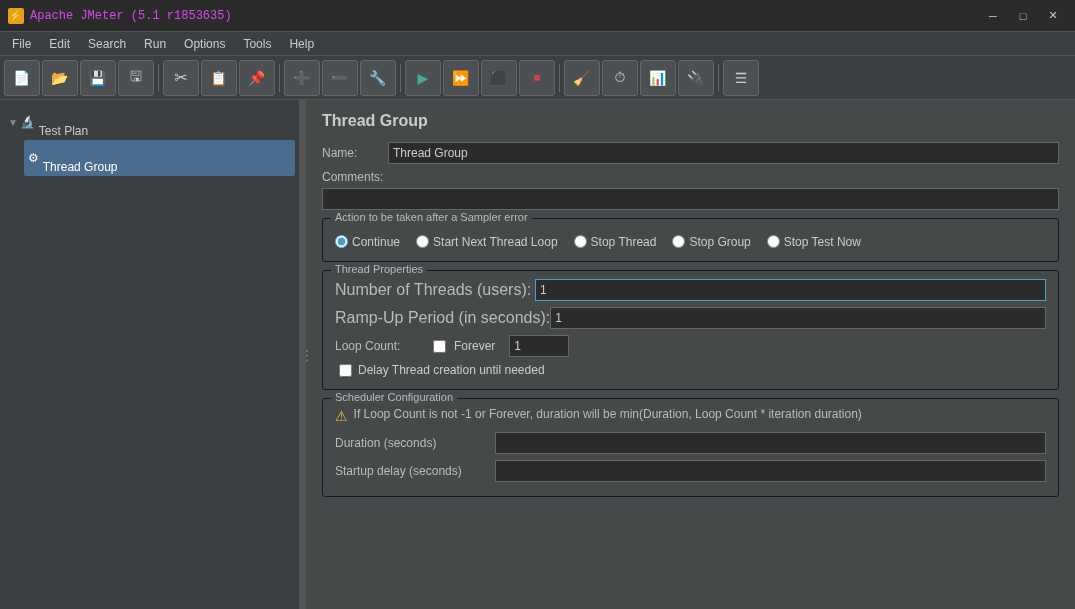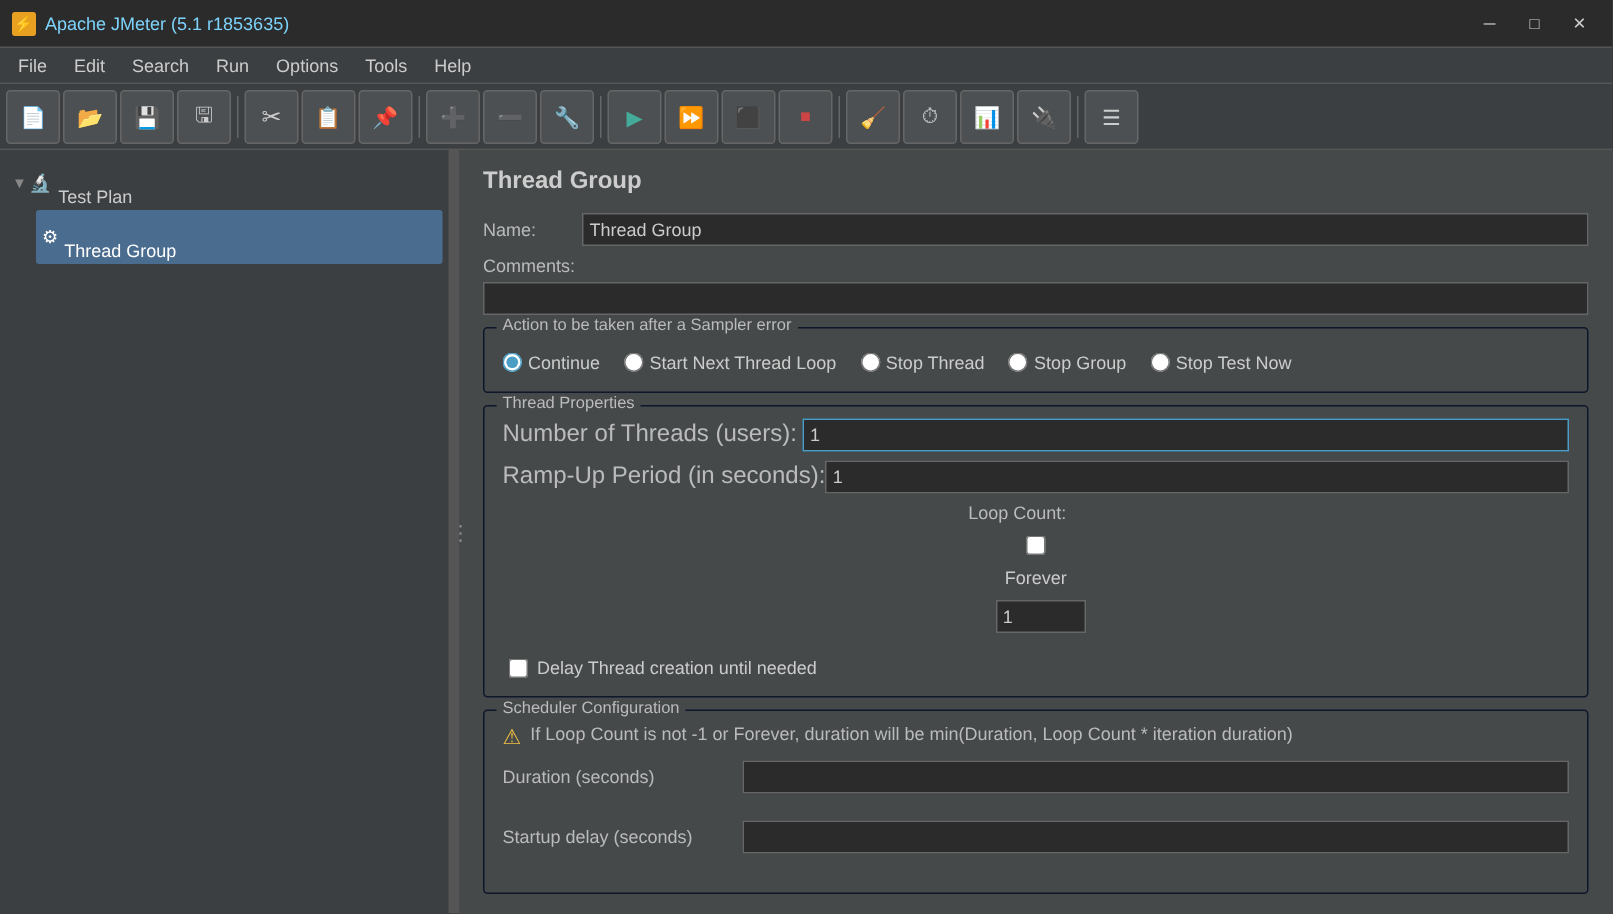--- a/index.html
+++ b/index.html
@@ -32,22 +32,23 @@
       height: 16px;
       background: #e8a020;
       border-radius: 2px;
       display: flex;
       align-items: center;
       justify-content: center;
       font-size: 10px;
       color: white;
     }
     .title-bar-title {
-      color: #7dd3fc;
-      font-size: 12px;
+      color: #d946ef;
+      font-size: 12px;
+      font-family: Liberation Mono, monospace;
     }
     .title-bar-controls {
       display: flex;
       gap: 2px;
     }
     .title-btn {
       width: 28px;
       height: 20px;
       background: transparent;
       border: none;
@@ -277,22 +278,21 @@
       border: 1px solid #666;
       color: #cccccc;
       padding: 2px 4px;
       font-size: 12px;
       height: 22px;
     }
     .loop-row {
       display: flex;
       align-items: center;
       gap: 8px;
-      margin-bottom: 16px;
-      flex-direction: column;
+      margin-bottom: 6px;
     }
     .loop-label {
       color: #bbbbbb;
       font-size: 12px;
       min-width: 90px;
     }
     .loop-input {
       width: 60px;
       background: #2b2b2b;
       border: 1px solid #666;
@@ -329,21 +329,21 @@
       font-size: 14px;
       margin-top: 1px;
     }
     .warning-text {
       color: #bbbbbb;
       font-size: 12px;
     }
     .duration-row {
       display: flex;
       align-items: center;
-      margin-bottom: 18px;
+      margin-bottom: 6px;
     }
     .duration-label {
       color: #bbbbbb;
       font-size: 12px;
       min-width: 160px;
     }
     .duration-input {
       flex: 1;
       background: #2b2b2b;
       border: 1px solid #666;

